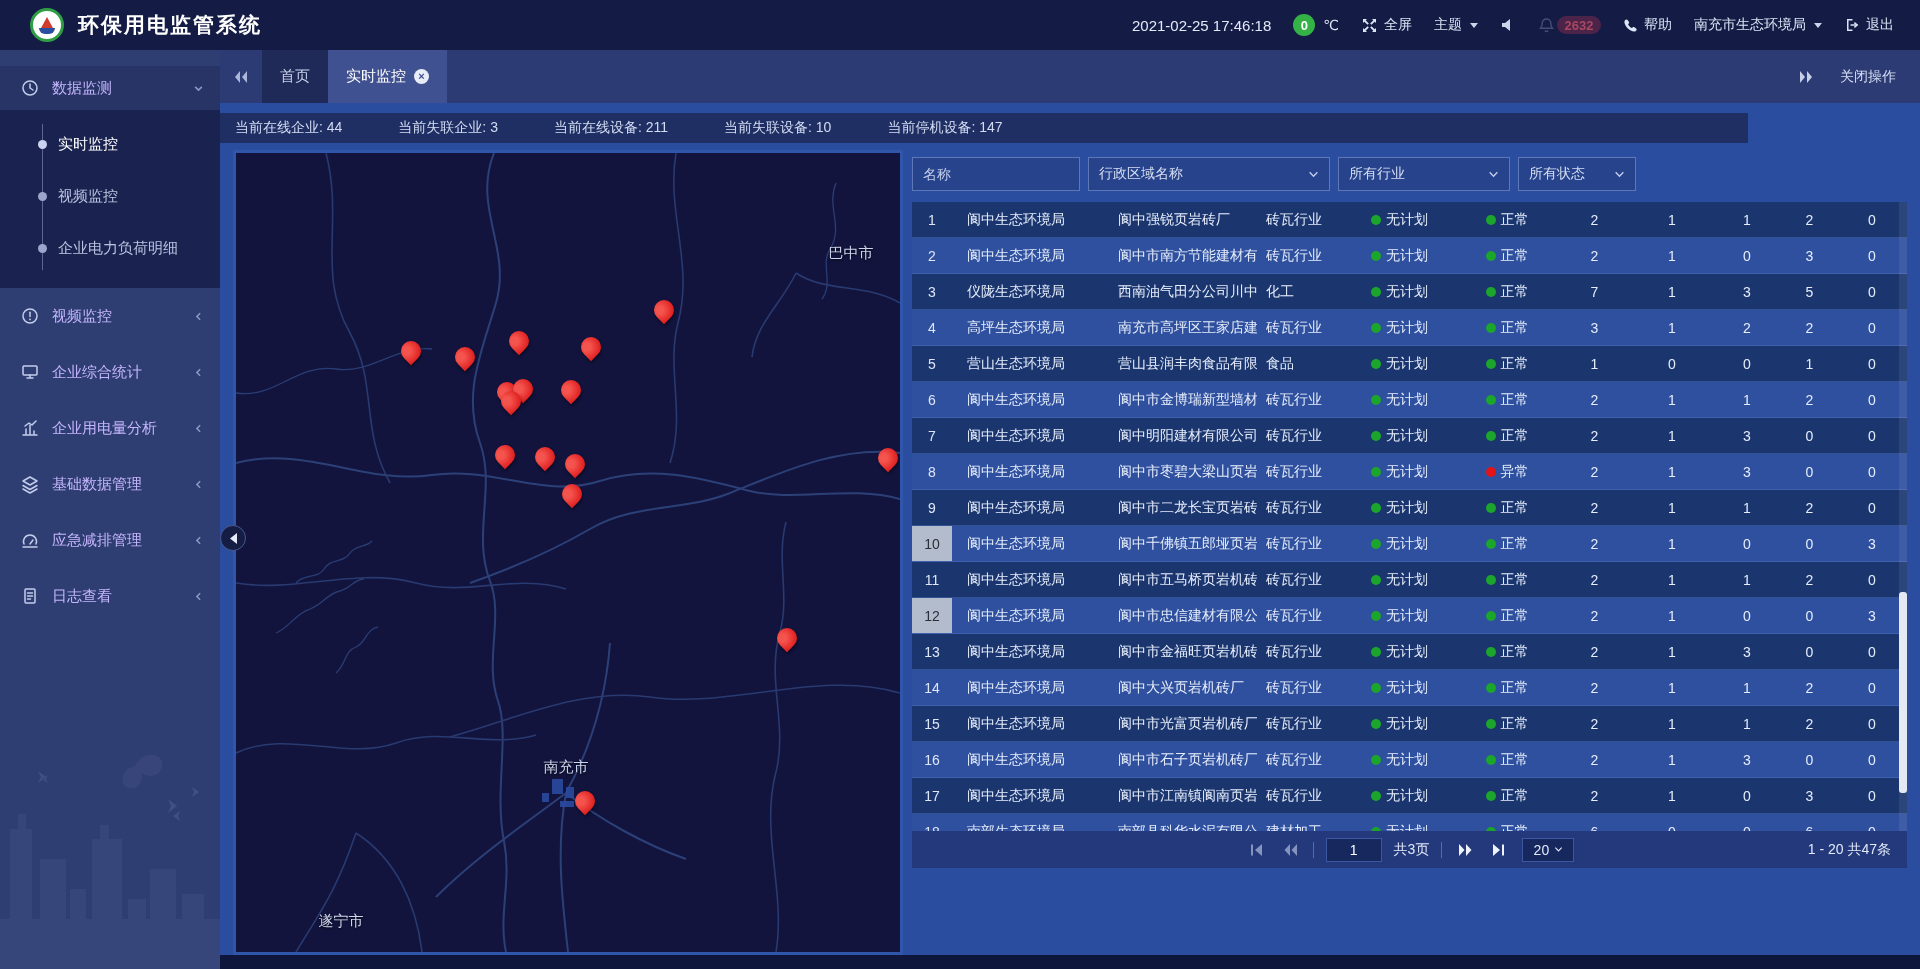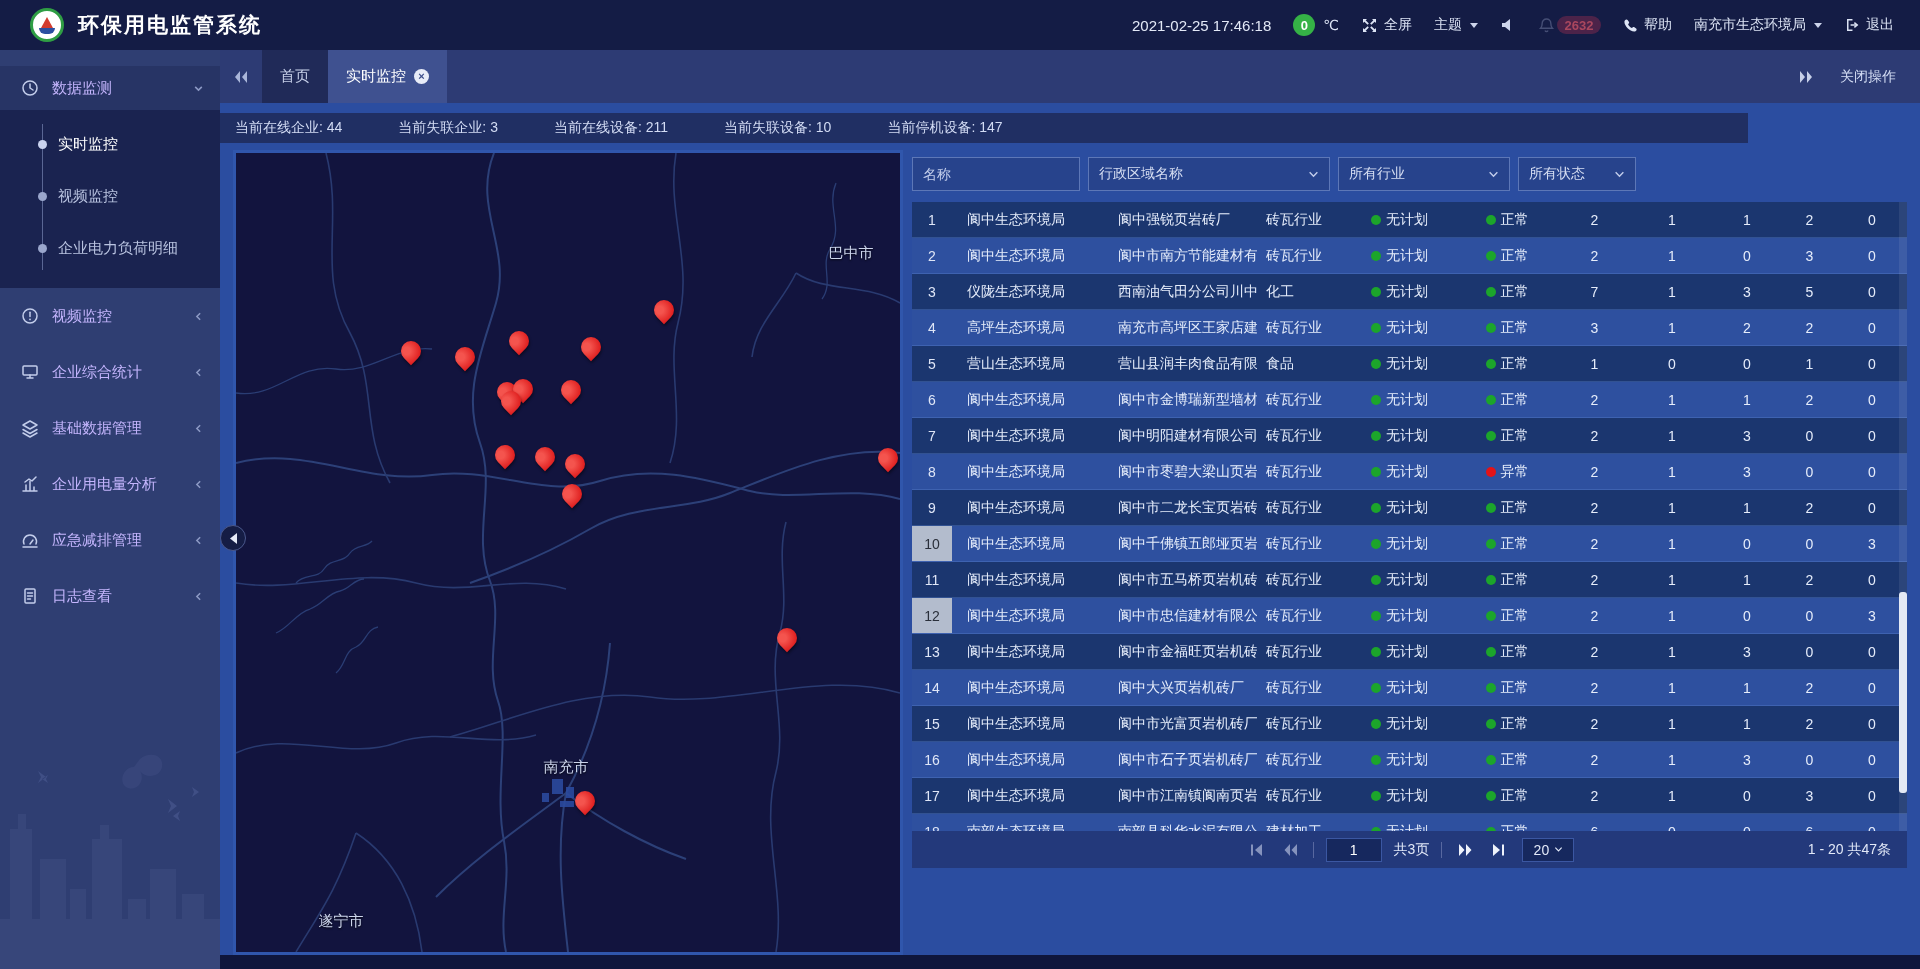--- a/index.html
+++ b/index.html
@@ -212,35 +212,35 @@
             <rect x="3" y="4" width="14" height="9" rx="1"></rect>
             <path d="M10 13v3M7 16h6"></path>
           </svg>
           <span class="mg-label">企业综合统计</span>
           <svg class="chev" viewBox="0 0 10 10" fill="none" stroke="currentColor" stroke-width="1.4">
             <path d="M6.5 2l-3 3 3 3"></path>
           </svg>
         </div>
         <div class="menu-group">
           <svg class="mi" viewBox="0 0 20 20" fill="none" stroke="currentColor" stroke-width="1.5" stroke-linecap="round" stroke-linejoin="round">
+            <path d="M3 17h14M6 17v-6M10 17V7M14 17v-4"></path>
+            <path d="M5 8l4-3 3 2 4-4"></path>
+          </svg>
+          <span class="mg-label">企业用电量分析</span>
+          <svg class="chev" viewBox="0 0 10 10" fill="none" stroke="currentColor" stroke-width="1.4">
+            <path d="M6.5 2l-3 3 3 3"></path>
+          </svg>
+        </div>
+        <div class="menu-group">
+          <svg class="mi" viewBox="0 0 20 20" fill="none" stroke="currentColor" stroke-width="1.5" stroke-linecap="round" stroke-linejoin="round">
             <path d="M10 3l7 4-7 4-7-4z"></path>
             <path d="M3 11.5l7 4 7-4"></path>
             <path d="M3 15l7 4 7-4"></path>
           </svg>
           <span class="mg-label">基础数据管理</span>
-          <svg class="chev" viewBox="0 0 10 10" fill="none" stroke="currentColor" stroke-width="1.4">
-            <path d="M6.5 2l-3 3 3 3"></path>
-          </svg>
-        </div>
-        <div class="menu-group">
-          <svg class="mi" viewBox="0 0 20 20" fill="none" stroke="currentColor" stroke-width="1.5" stroke-linecap="round" stroke-linejoin="round">
-            <path d="M3 17h14M6 17v-6M10 17V7M14 17v-4"></path>
-            <path d="M5 8l4-3 3 2 4-4"></path>
-          </svg>
-          <span class="mg-label">企业用电量分析</span>
           <svg class="chev" viewBox="0 0 10 10" fill="none" stroke="currentColor" stroke-width="1.4">
             <path d="M6.5 2l-3 3 3 3"></path>
           </svg>
         </div>
         <div class="menu-group">
           <svg class="mi" viewBox="0 0 20 20" fill="none" stroke="currentColor" stroke-width="1.5" stroke-linecap="round" stroke-linejoin="round">
             <path d="M4 14a6.5 6.5 0 1 1 12 0"></path>
             <path d="M10 14l3-4"></path>
             <path d="M3 17h14"></path>
           </svg>

